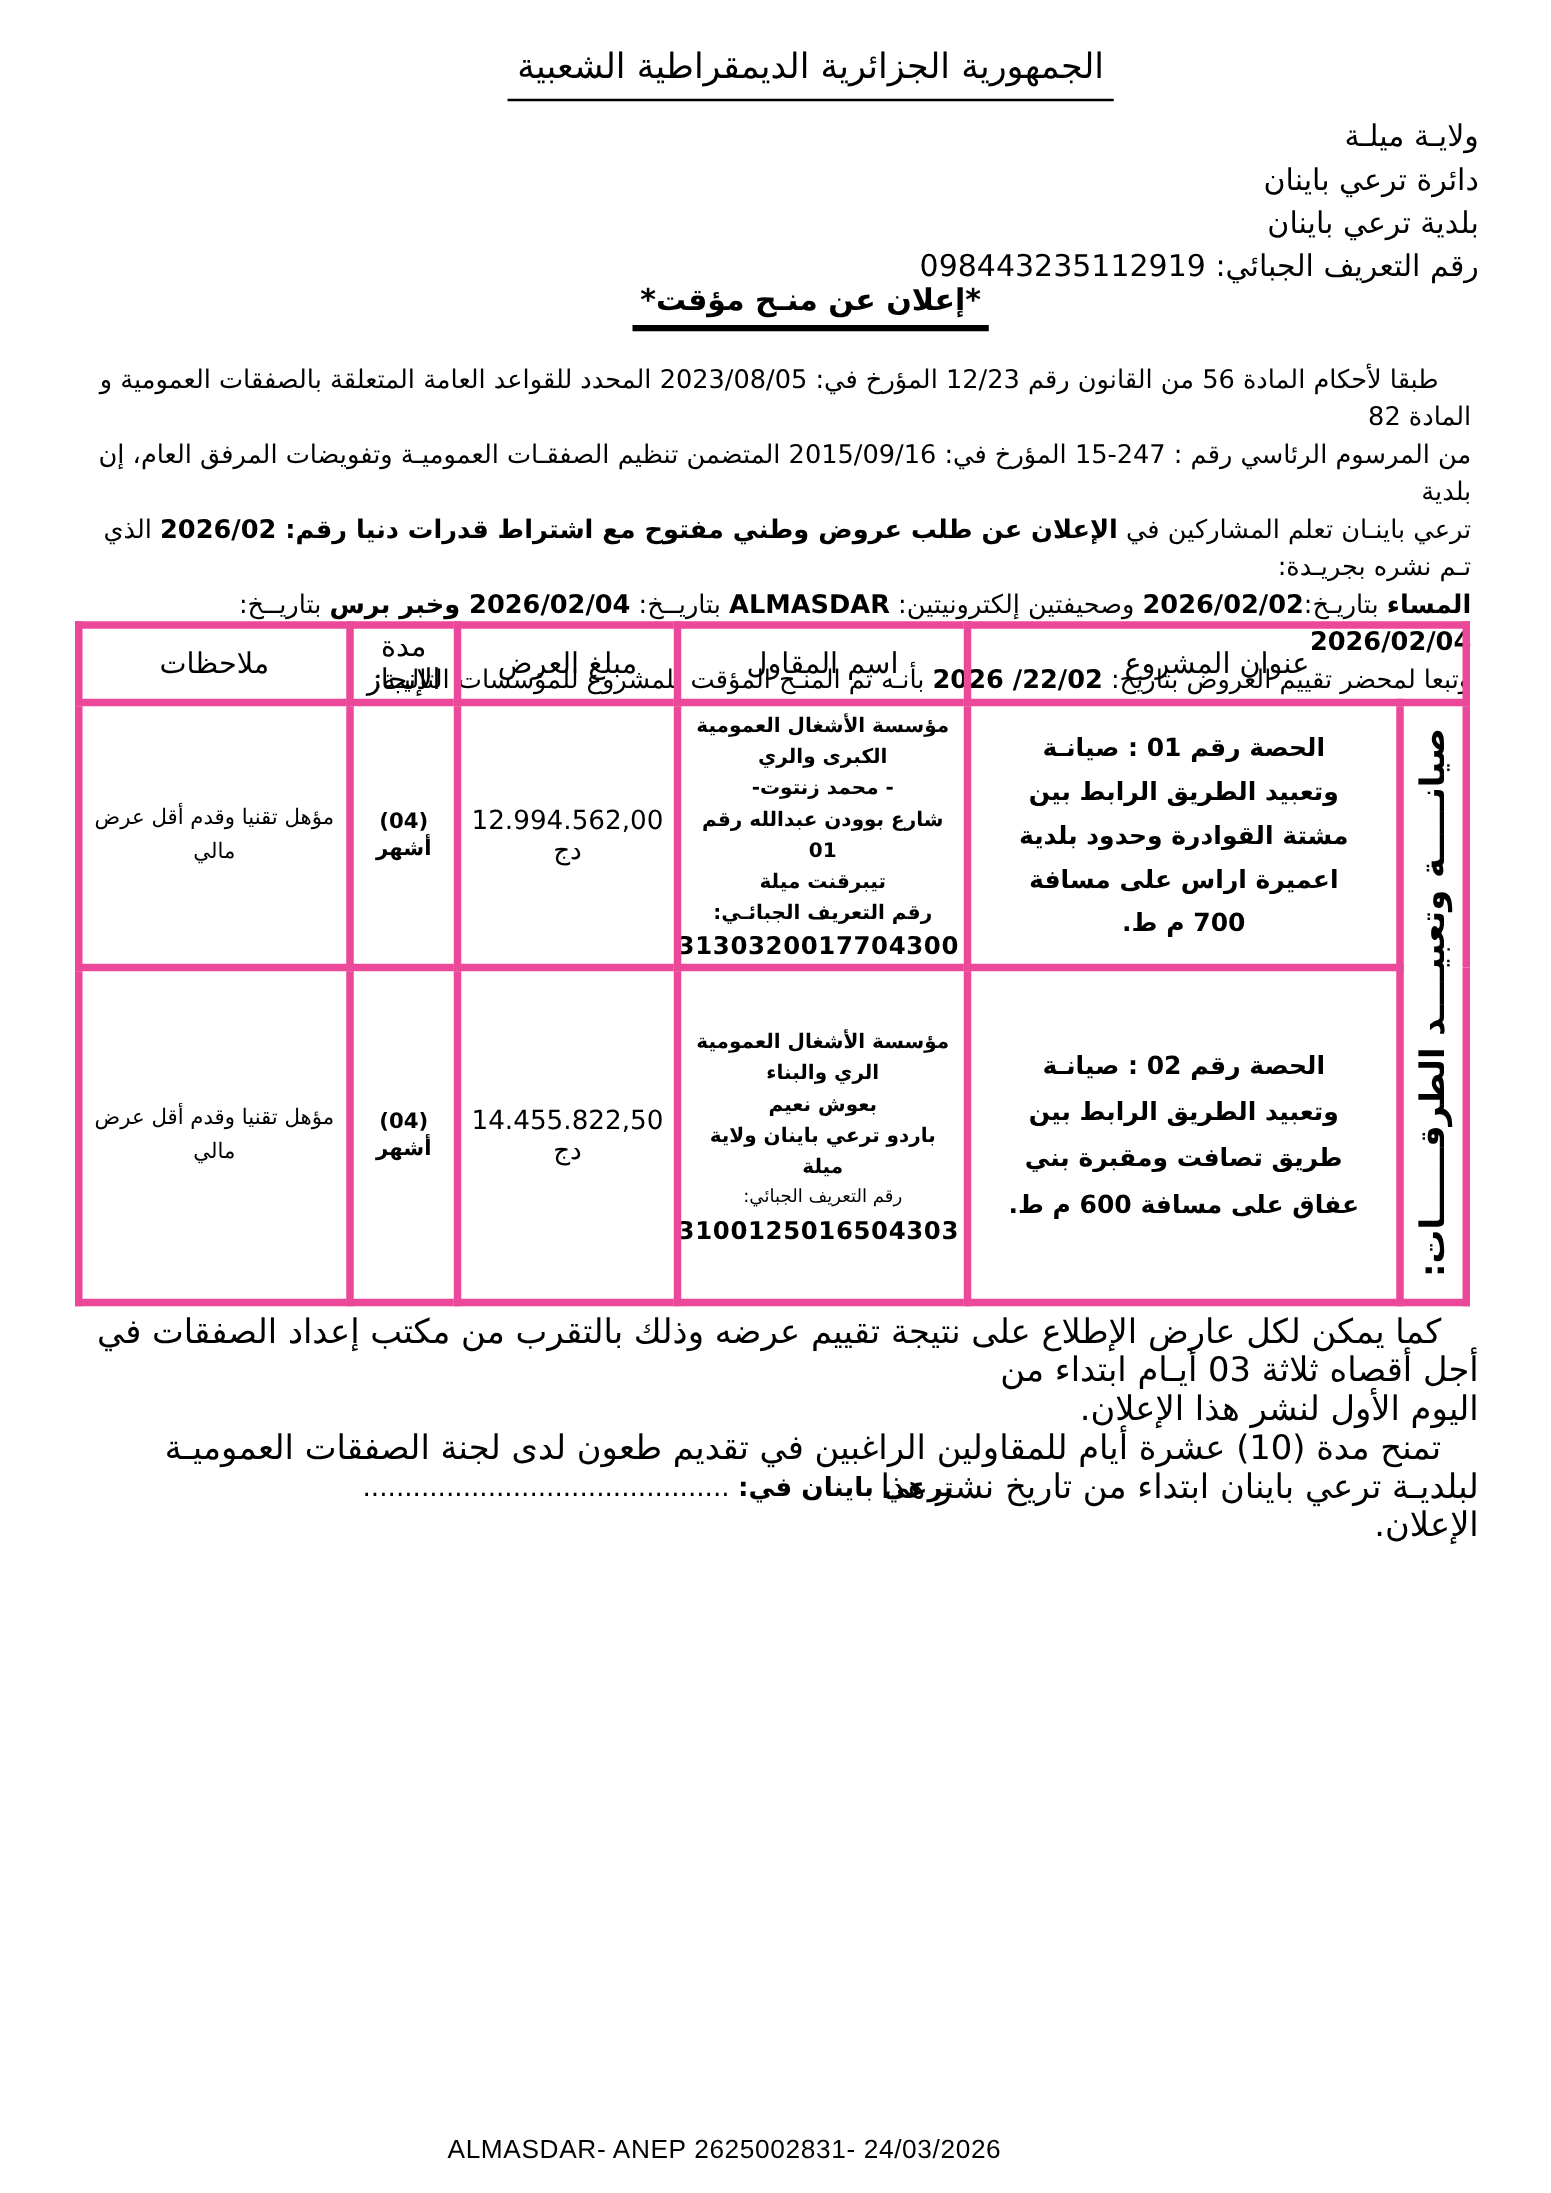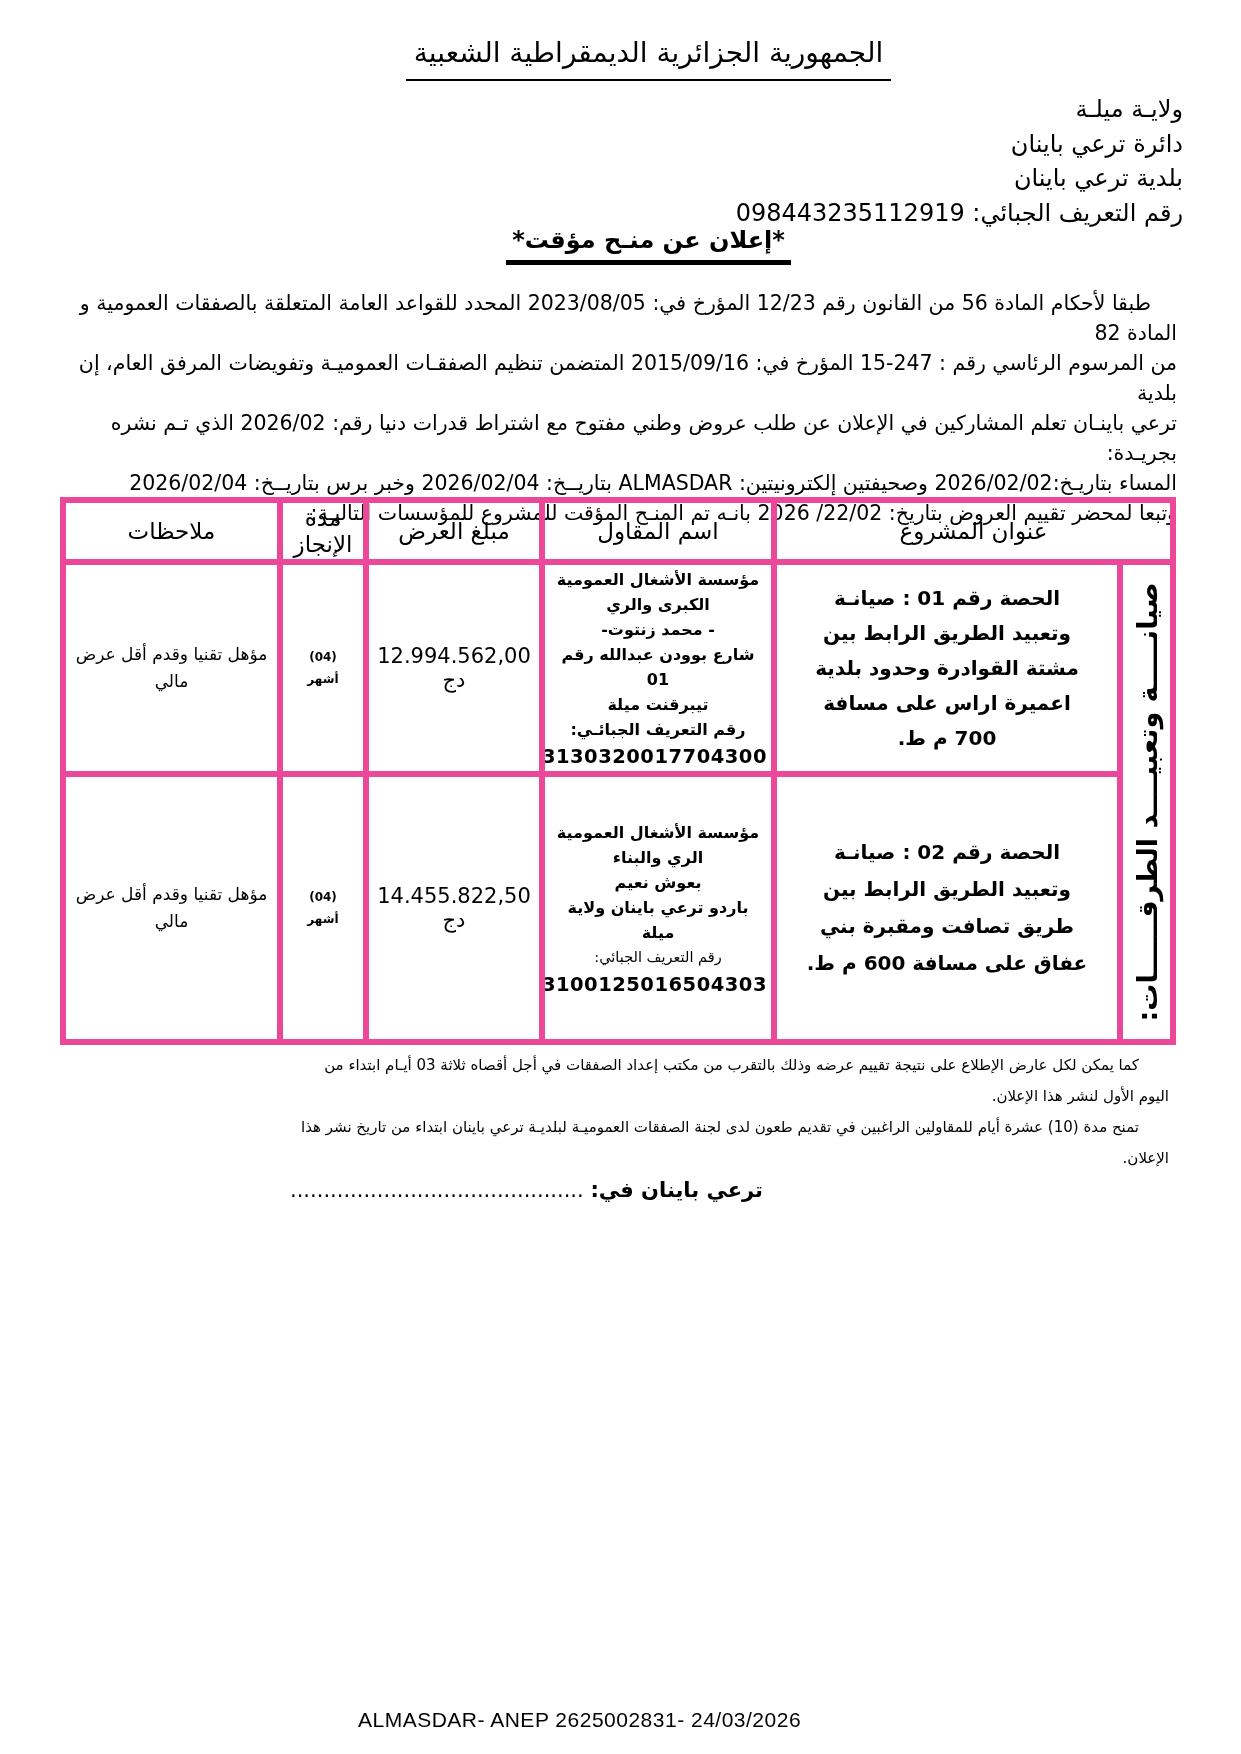--- a/index.html
+++ b/index.html
@@ -3,21 +3,21 @@
 <meta charset="utf-8">
 <style>
   * { margin:0; padding:0; box-sizing:border-box; }
   html,body { background:#ffffff; }
   body {
     width:1241px; height:1754px; position:relative;
     color:#000;
     font-family:"DejaVu Sans", sans-serif;
   }
   .abs { position:absolute;margin-left:28px; }
-  .b { font-weight:normal; }
+  .b { font-weight:bold; }
 
   
   .republic { top:36px; left:0; width:100%; text-align:center; font-size:28px; }
   .republic span { display:inline-block; border-bottom:2px solid #000; padding:0 8px 10px; }
 
   
   .authority { top:92px; right:58px; direction:rtl; text-align:right; font-size:24px; line-height:34.5px; }
 
   
   .main-title { top:226px; left:0; width:100%; text-align:center; }
@@ -46,25 +46,25 @@
     transform:translate(-50%,-50%) rotate(-90deg);
     white-space:nowrap; font-size:27px; font-weight:bold;
   }
 
   td.project { font-weight:bold; font-size:20px; line-height:35px; }
   td.project.p2 { line-height:37px; }
   td.contractor { font-weight:bold; font-size:16px; line-height:25px; }
   td.contractor div:last-child { font-size:19.5px; margin-top:2px; letter-spacing:0.5px; }
   td.contractor.c2 div:nth-last-child(2) { font-size:14.5px; font-weight:normal; }
   td.amount { font-weight:normal; font-size:21px; }
-  td.duration { font-weight:bold; font-size:12px; line-height:22px; }
+  td.duration { font-weight:bold; font-size:17px; line-height:22px; }
   td.notes { font-weight:normal; font-size:17px; line-height:27px; padding:0 28px; }
 
   
-  .closing { top:1050px; right:72px; width:1113px; direction:rtl; text-align:right; font-size:15px; line-height:31px; }
+  .closing { top:1050px; right:58px; width:1113px; direction:rtl; text-align:right; font-size:27px; line-height:31px; }
   .closing .para > div { min-height:31px; }
   .closing .para > div:first-child { text-indent:30px; }
 
   .signature { top:1178px; left:262px; direction:rtl; font-size:21px; white-space:nowrap; }
   .signature .label { font-weight:bold; }
 
   .anep { top:1708px; left:330px; direction:ltr; font-size:21px; font-family:"Liberation Sans", sans-serif; letter-spacing:0.5px; }
 </style>
 </head>
 <body>

